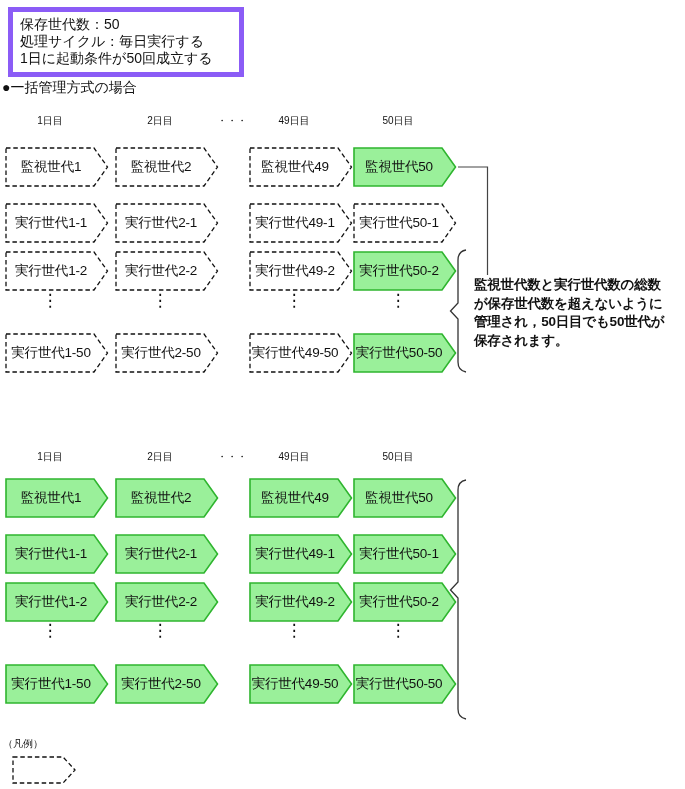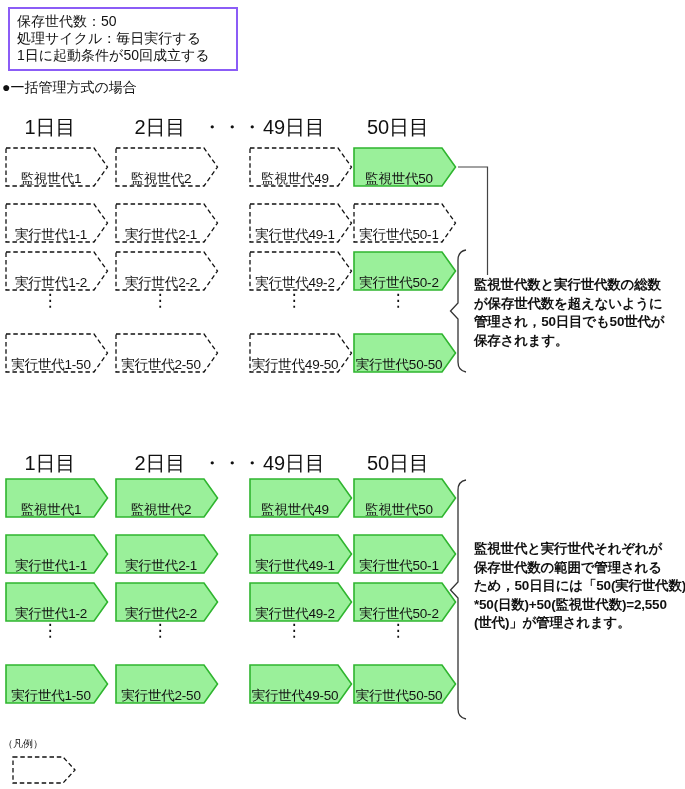--- a/index.html
+++ b/index.html
@@ -3,29 +3,29 @@
 <meta charset="utf-8">
 <style>
   html,body{margin:0;padding:0;background:#fff;}
   #canvas{
     position:relative;width:685px;height:789px;background:#ffffff;
     font-family:"Liberation Sans","DejaVu Sans",sans-serif;
     color:#111;overflow:hidden;
   }
   .infobox{
     position:absolute;left:8px;top:7px;width:212px;
-    border:2px solid #8b5cf6;padding:4px 7px 5px 7px;
+    border:5px solid #8b5cf6;padding:4px 7px 5px 7px;
     font-size:14px;line-height:17px;white-space:pre-line;
   }
   .sec-heading{position:absolute;left:2px;font-size:14px;font-weight:normal;}
-  .day-header{position:absolute;transform:translateX(-50%);font-size:20px;white-space:nowrap;}
+  .day-header{position:absolute;transform:translateX(-50%);font-size:10px;white-space:nowrap;}
   .arrow{position:absolute;width:104px;height:40px;}
   .arrow svg{position:absolute;left:0;top:0;display:block;}
   .arrow .lbl{
-    position:absolute;left:2px;top:12px;width:88px;height:40px;
+    position:absolute;left:2px;top:0;width:88px;height:40px;
     display:flex;align-items:center;justify-content:center;
     font-size:13.5px;white-space:nowrap;letter-spacing:-0.2px;
   }
   .poly-dashed{fill:#ffffff;stroke:#111;stroke-width:1.3;stroke-dasharray:4.5 2.8;}
   .poly-kept{fill:#9af09a;stroke:#2fb52f;stroke-width:1.6;}
   .vdots{
     position:absolute;transform:translateX(-50%);
     font-size:17px;line-height:10px;text-align:center;color:#111;
     letter-spacing:0;
   }
@@ -262,25 +262,20 @@
         <div class="lbl">実行世代49-50</div>
       </div>
       <div class="arrow" style="left: 353px; top: 664px;">
         <svg width="104" height="40">
           <polygon points="1,1 89,1 102.5,20 89,39 1,39" class="poly-kept"></polygon>
         </svg>
         <div class="lbl">実行世代50-50</div>
       </div>
     </div>
 
-  <div class="note" style="top:540px;">監視世代と実行世代それぞれが
-保存世代数の範囲で管理される
-ため，50日目には「50(実行世代数)
-*50(日数)+50(監視世代数)=2,550
-(世代)」が管理されます。</div>
 
   <svg id="overlay" width="685" height="789">
     <polyline points="458,167 487.5,167 487.5,275" fill="none" stroke="#444" stroke-width="1.2"></polyline>
     <path d="M 466 250 Q 458 251.5 458 260 L 458 303 L 450.5 311 L 458 319 L 458 362 Q 458 370.5 466 372" fill="none" stroke="#333" stroke-width="1.3"></path>
     <path d="M 466 480 Q 458 481.5 458 490 L 458 582 L 450.5 590 L 458 598 L 458 709 Q 458 717.5 466 719" fill="none" stroke="#333" stroke-width="1.3"></path>
   </svg>
 
   <div class="legend-title">（凡例）</div>
   <svg class="legend-icon" width="65" height="28">
     <polygon class="poly-dashed" points="1,1 51,1 63,14 51,27 1,27"></polygon>

